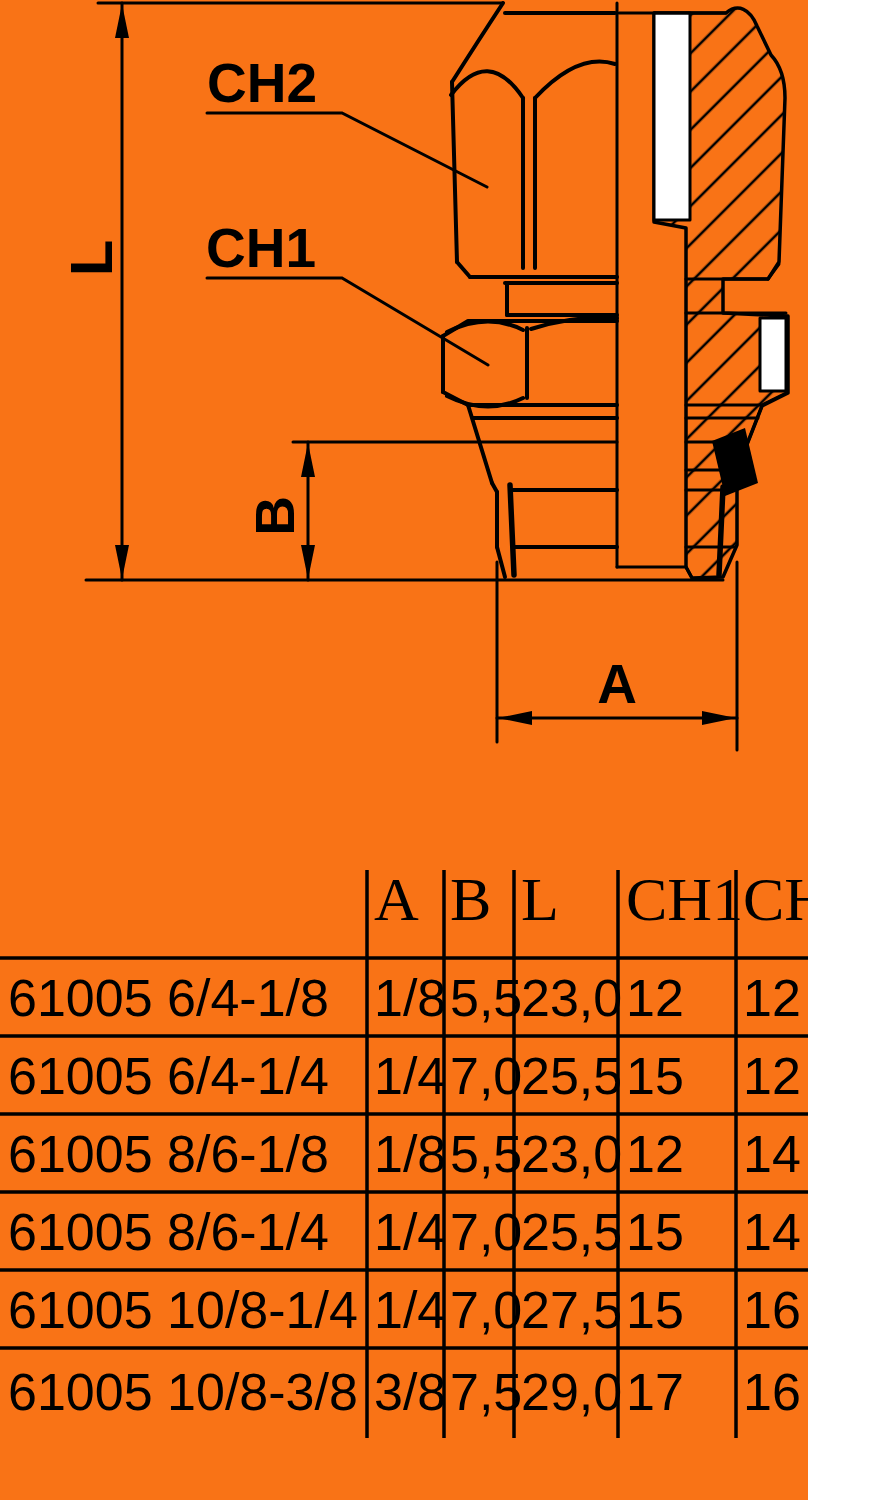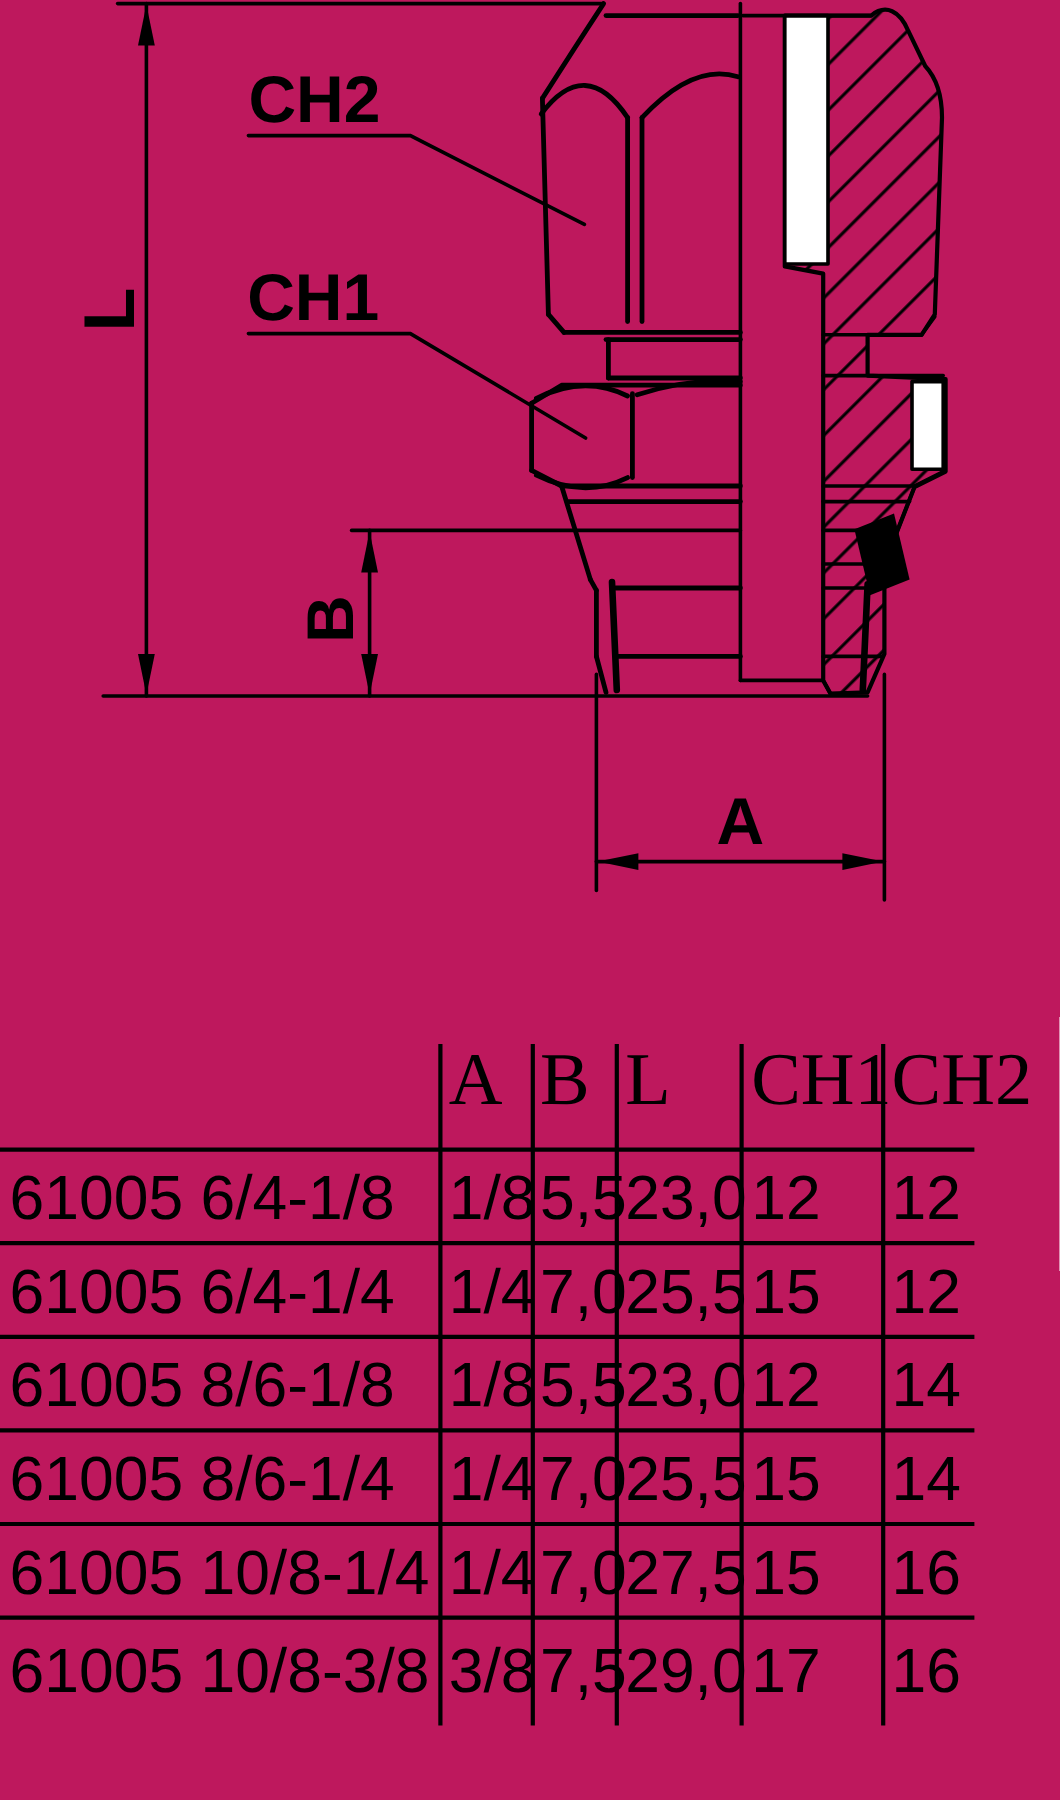--- a/index.html
+++ b/index.html
@@ -1,16 +1,16 @@
 <!DOCTYPE html>
 <html><head>
 <meta charset="utf-8">
 <style>
   html,body{margin:0;padding:0;background:#ffffff;}
-  .page{position:relative;width:883px;height:1500px;background:#be185d;overflow:hidden;}
+  .page{position:relative;width:808px;height:1500px;background:#f97316;overflow:hidden;}
   svg{display:block;}
   text{fill:#000;}
   .dimlabel{font-family:"Liberation Sans","DejaVu Sans",sans-serif;font-weight:700;font-size:55px;}
   .tblhead{font-family:"Liberation Serif","DejaVu Serif",serif;font-weight:400;font-size:62px;}
   .tbldata{font-family:"Liberation Sans","DejaVu Sans",sans-serif;font-weight:400;font-size:52px;}
   .thin{stroke:#000;stroke-width:3;fill:none;stroke-linecap:round;}
   .thick{stroke:#000;stroke-width:4;fill:none;stroke-linecap:round;stroke-linejoin:round;}
   .xthick{stroke:#000;stroke-width:5.5;fill:none;stroke-linecap:round;}
   .tline{stroke:#000;stroke-width:3.5;fill:none;}
   .whitepart{fill:#ffffff;stroke:#000;stroke-width:3;stroke-linejoin:round;}

